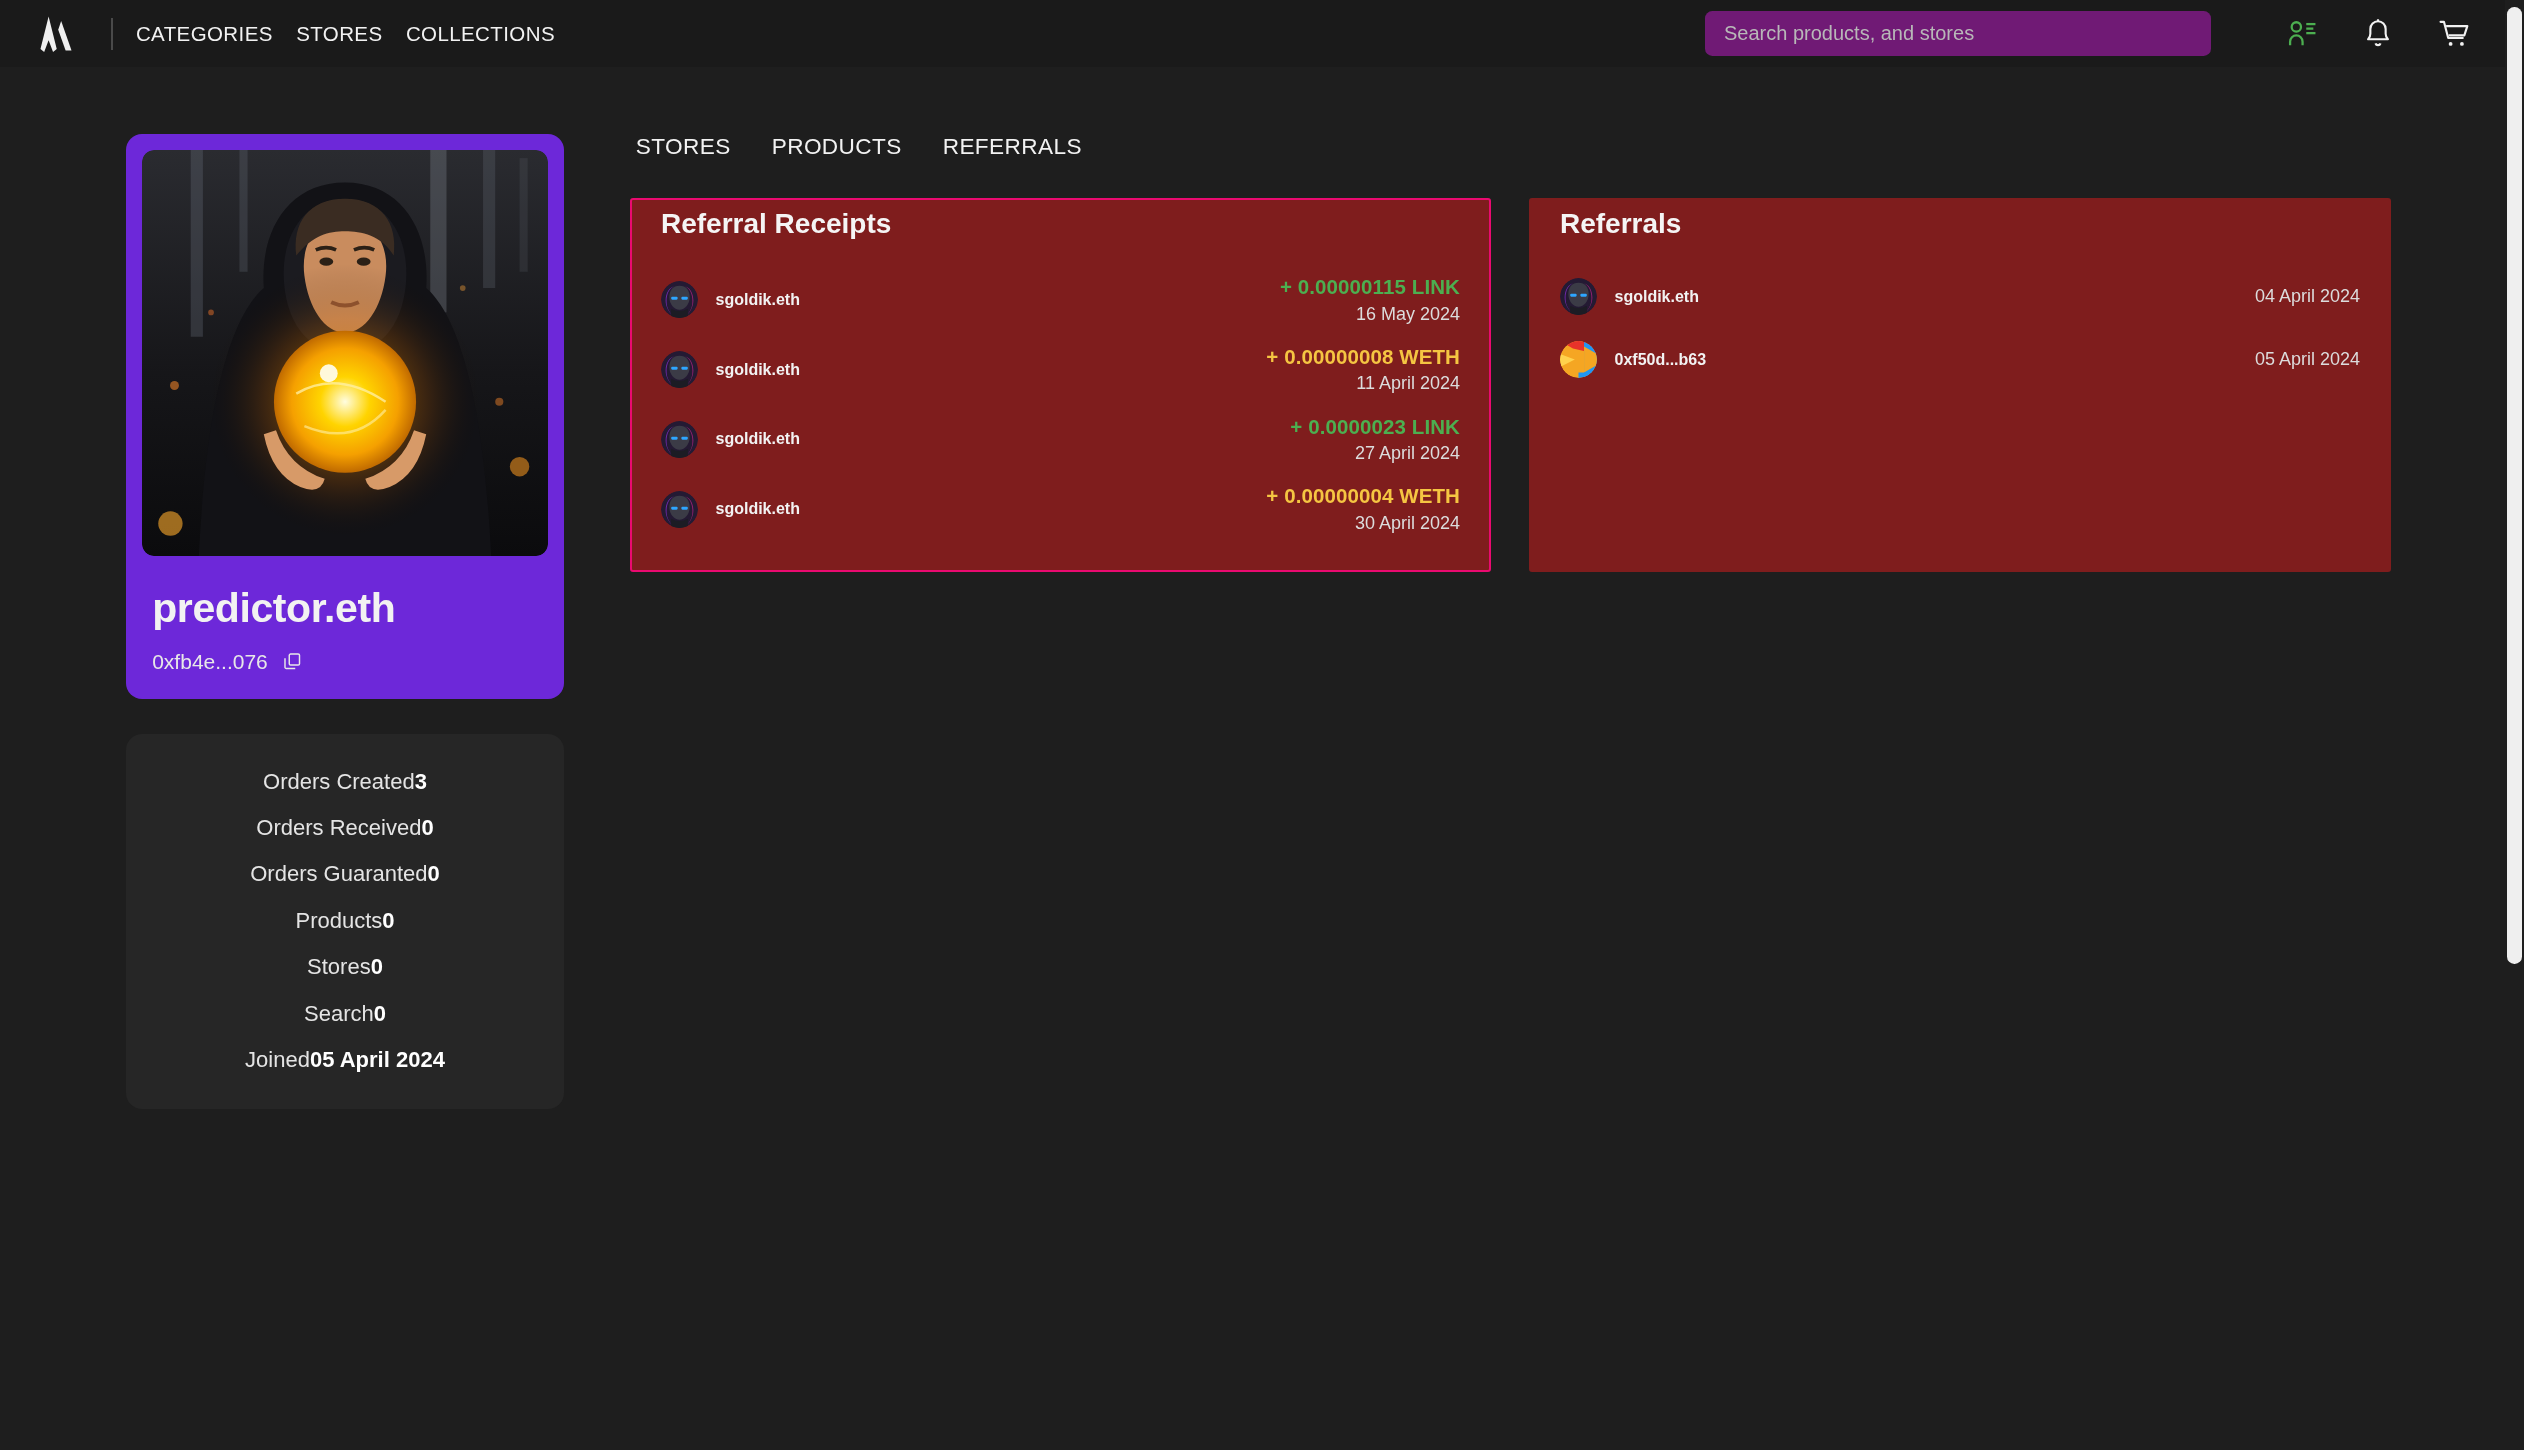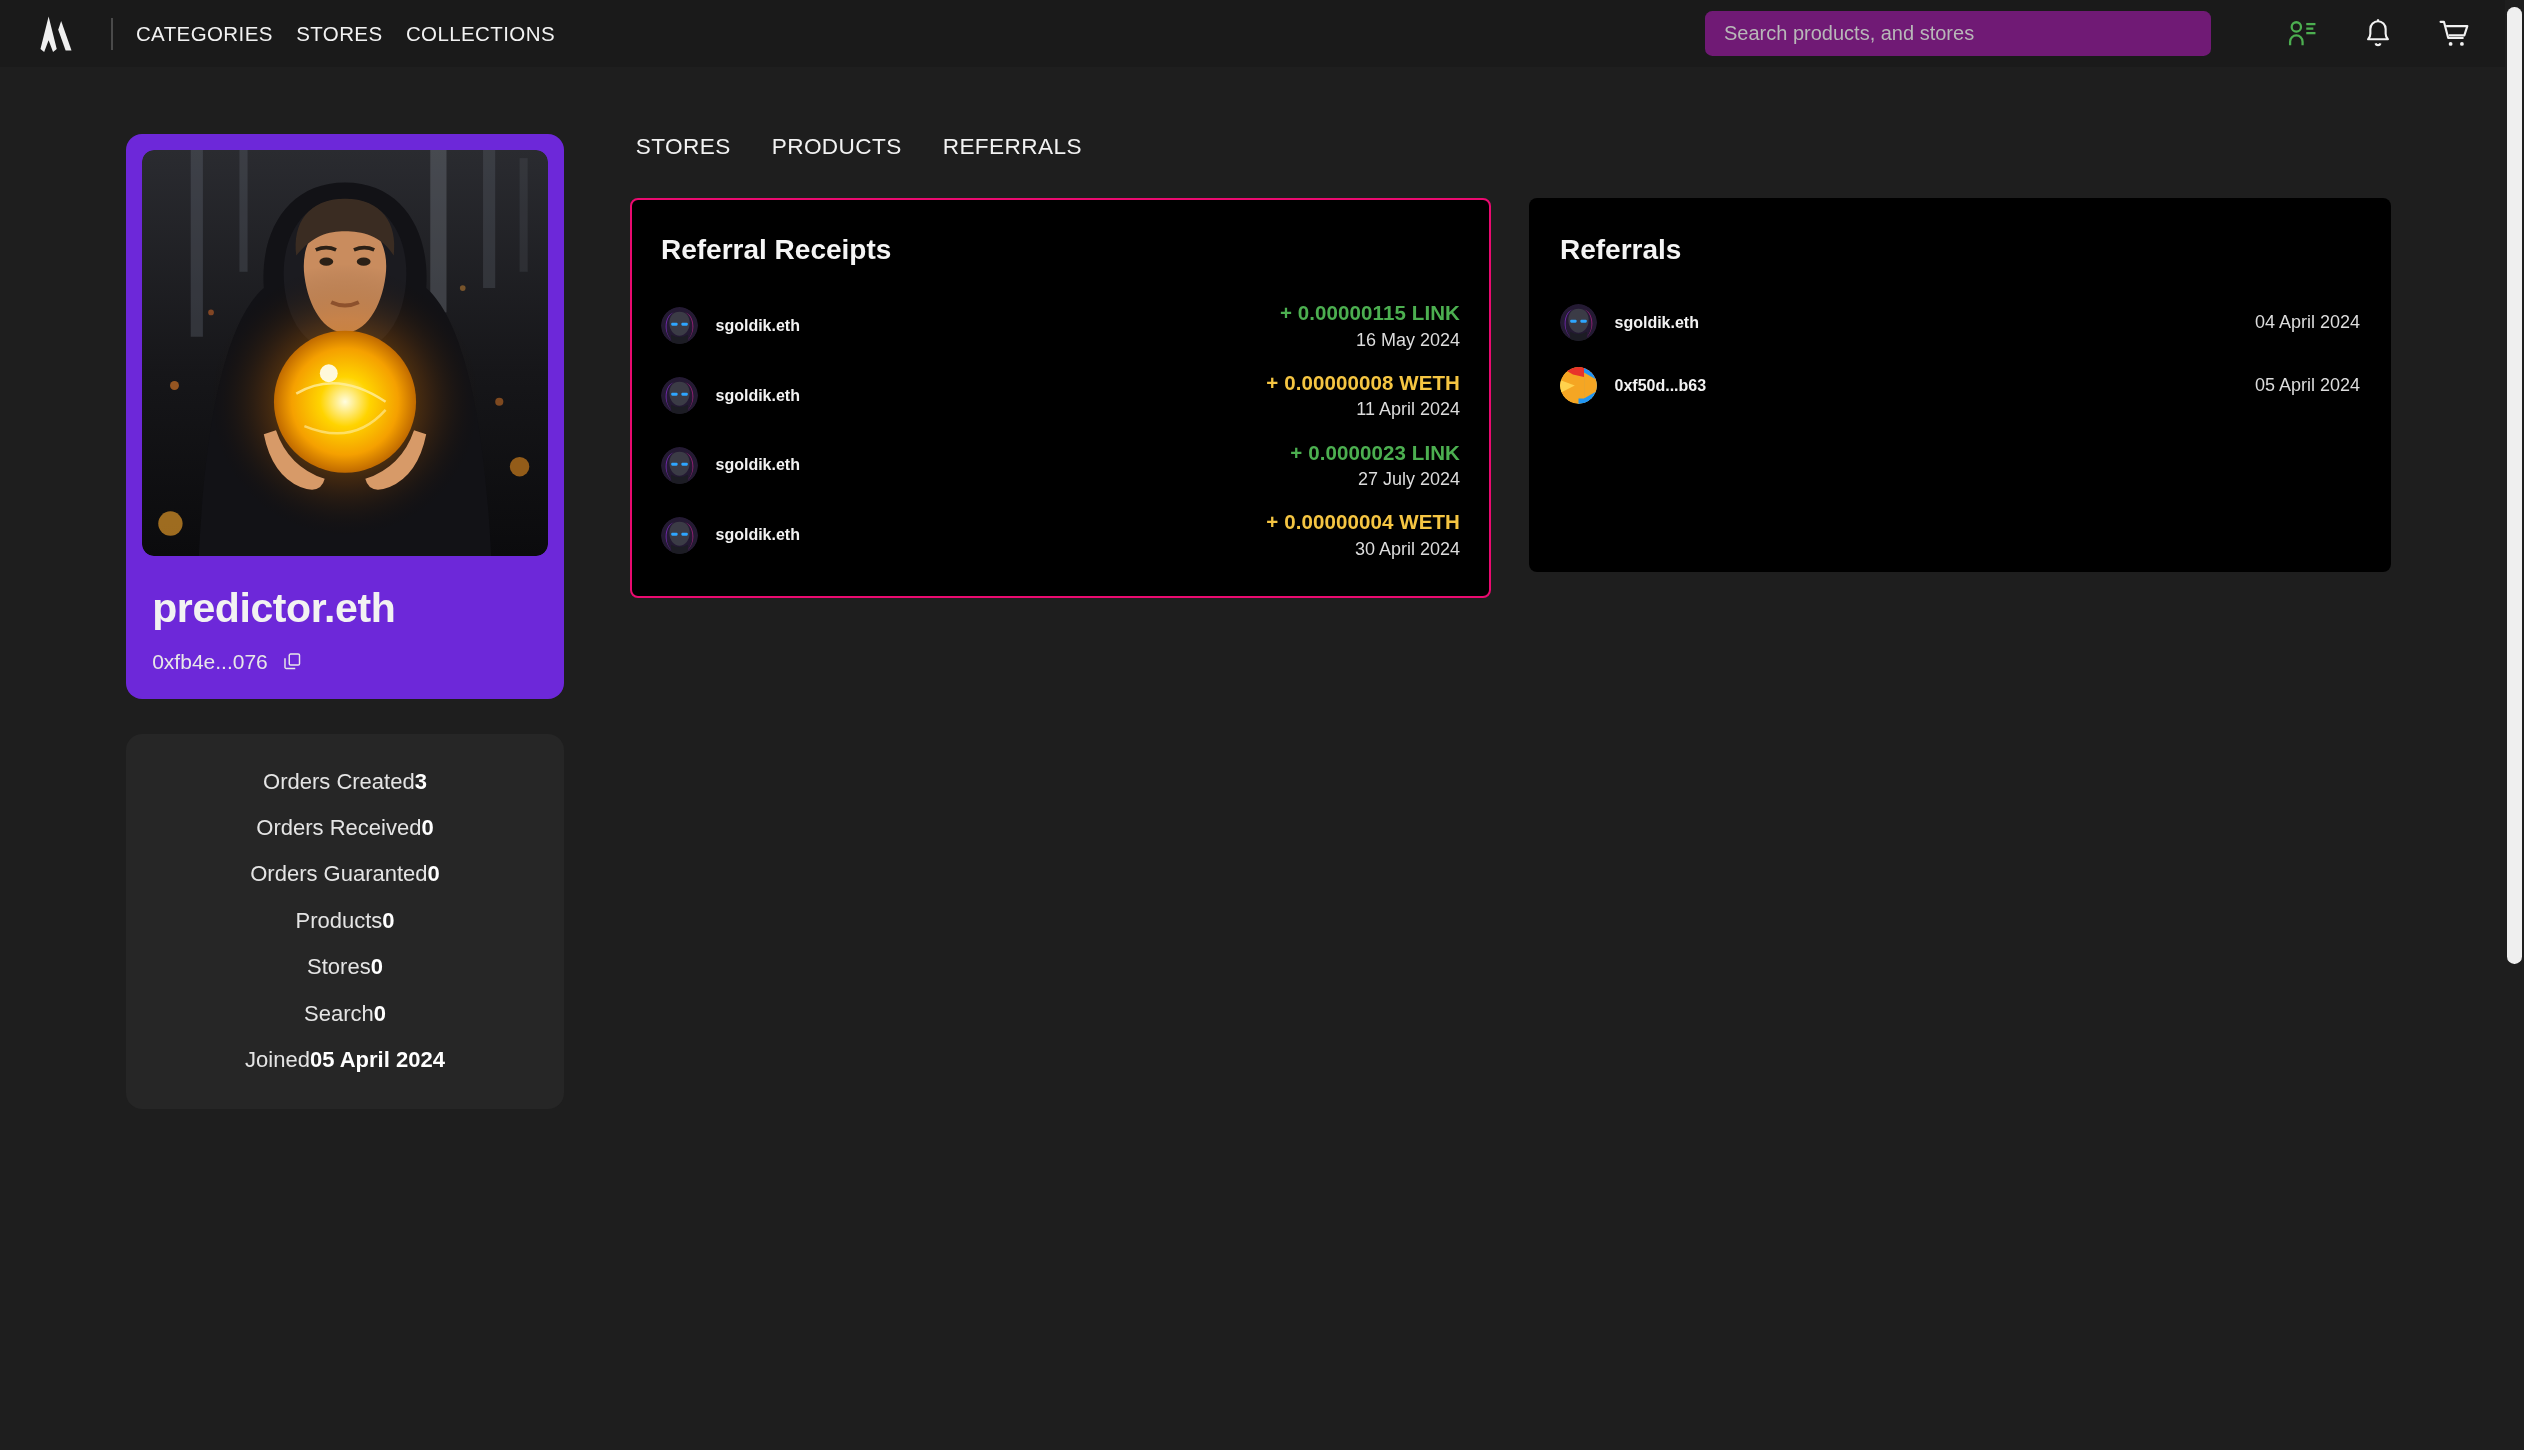--- a/index.html
+++ b/index.html
@@ -92,22 +92,22 @@
   
   .main { position: absolute; left: 630px; top: 67px; right: 73px; }
   .tabs { display: flex; gap: 41px; align-items: center; padding-left: 5.8px; }
   .tab {
     color: #f2f2f2; font-size: 22.6px; letter-spacing: 0.4px;
     cursor: pointer; white-space: nowrap;
   }
   .panels { display: flex; gap: 38px; margin-top: 38px; align-items: flex-start; }
 
   .panel {
-    background: #000000; border-radius: 8px;
-    padding: 34px 29px 26px 29px;
+    background: #7f1d1d; border-radius: 3px;
+    padding: 8px 29px 26px 29px;
   }
   .panel-receipts {
     width: 861px; border: 2.2px solid #ea0a70;
     min-height: 374px;
   }
   .panel-referrals {
     width: 862px; border: 2.2px solid transparent;
     min-height: 374px;
   }
   .panel-title {
@@ -353,21 +353,21 @@
               <path d="M6 22c0-8 3-14 8-16-5 1-9 7-9 15 0 7 4 14 9 17-5-3-8-9-8-16z" fill="#8b2fd6" opacity="0.75"></path>
               <path d="M34 22c0-8-3-14-8-16 5 1 9 7 9 15 0 7-4 14-9 17 5-3 8-9 8-16z" fill="#c2238f" opacity="0.7"></path>
               <rect x="11" y="17" width="7" height="3.2" rx="1.2" fill="#2ea6ff"></rect>
               <rect x="22" y="17" width="7" height="3.2" rx="1.2" fill="#2ea6ff"></rect>
               <path d="M11 30 q9 5 18 0 l0 10 -18 0 z" fill="#1c1c24"></path>
             </svg>
             <span class="row-name">sgoldik.eth</span>
           </div>
           <div class="row-right">
             <div class="row-amount amt-link">+ 0.0000023 LINK</div>
-            <div class="row-date">27 July 2024</div>
+            <div class="row-date">27 April 2024</div>
           </div>
         </div>
 
         <div class="row">
           <div class="row-left">
             <svg class="row-avatar" viewBox="0 0 40 40">
               <circle cx="20" cy="20" r="20" fill="#241a33"></circle>
               <path d="M20 5c-7 0-11 5-11 12 0 8 5 14 11 14s11-6 11-14C31 10 27 5 20 5z" fill="#3b3b46"></path>
               <path d="M6 22c0-8 3-14 8-16-5 1-9 7-9 15 0 7 4 14 9 17-5-3-8-9-8-16z" fill="#8b2fd6" opacity="0.75"></path>
               <path d="M34 22c0-8-3-14-8-16 5 1 9 7 9 15 0 7-4 14-9 17 5-3 8-9 8-16z" fill="#c2238f" opacity="0.7"></path>

